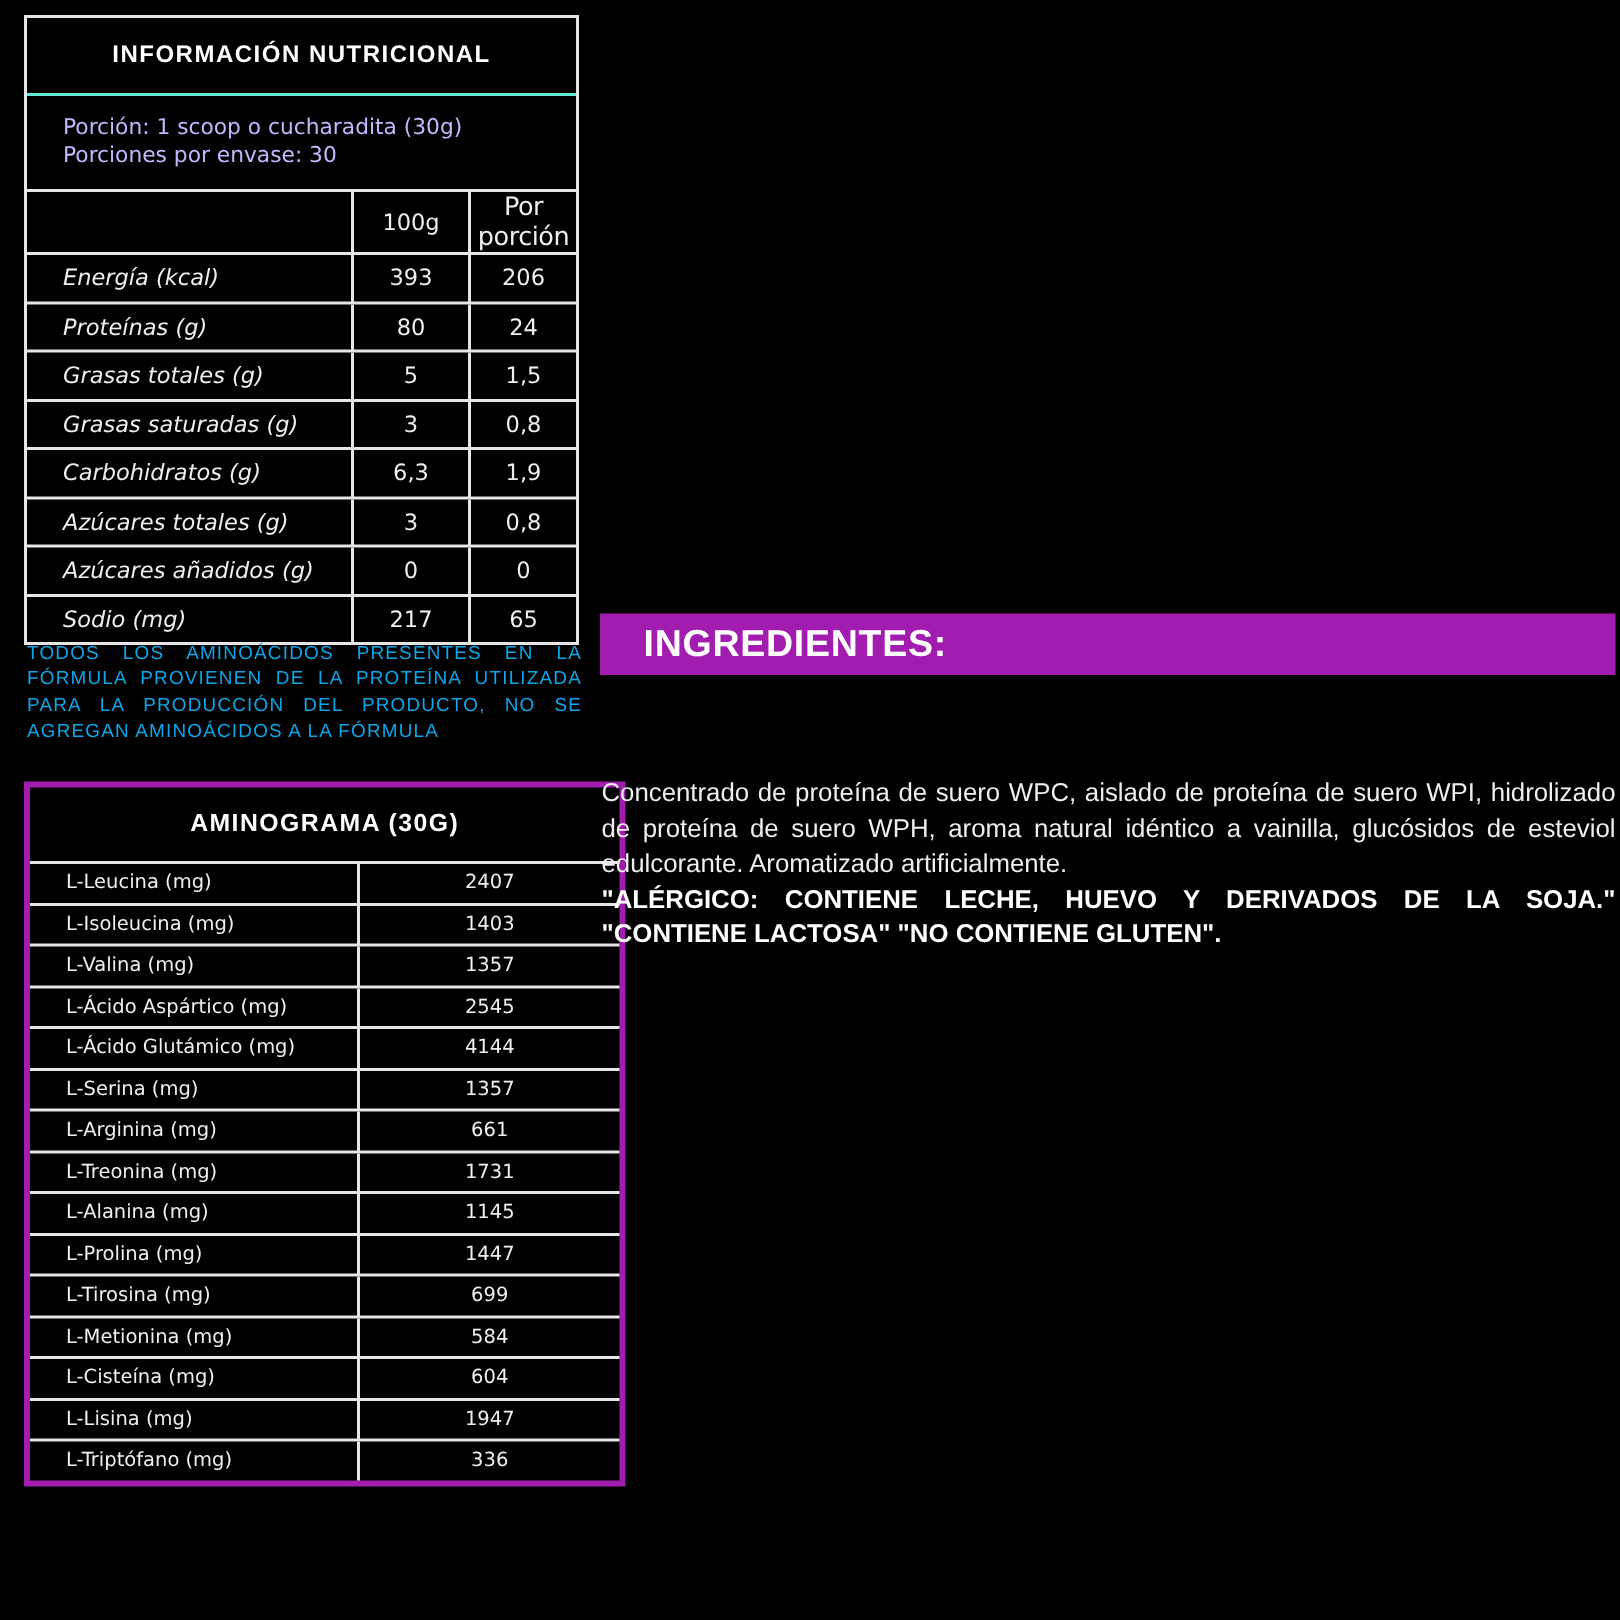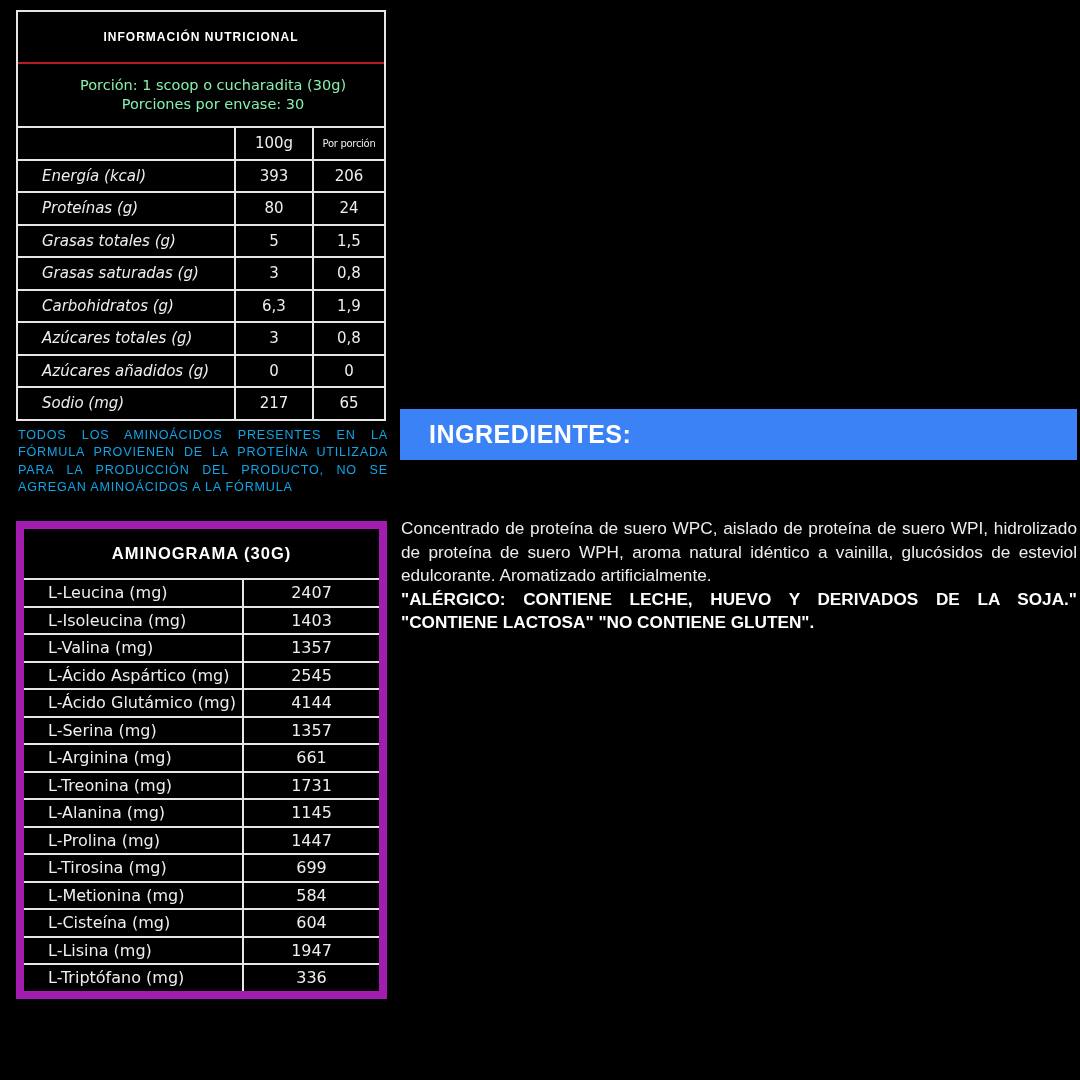--- a/index.html
+++ b/index.html
@@ -8,59 +8,59 @@
       position: relative; overflow: hidden;
       font-family: "DejaVu Sans", sans-serif;
     }
     .nutri {
       position: absolute; left: 16px; top: 10px; width: 370px;
       border: 2px solid #e6e6e6; box-sizing: border-box;
     }
     .nutri-title {
       height: 50px; display: flex; align-items: center; justify-content: center;
       font-family: "Liberation Sans", sans-serif; font-weight: bold;
-      font-size: 12px; letter-spacing: 1px; border-bottom: 2px solid #b91c1c;
+      font-size: 16px; letter-spacing: 1px; border-bottom: 2px solid #5eead4;
     }
     .portion {
       height: 64px; box-sizing: border-box; padding: 12px 0 0 24px;
-      font-size: 14.5px; line-height: 19px; border-bottom: 2px solid #e6e6e6; color: #86efac; text-align: center;
+      font-size: 14.5px; line-height: 19px; border-bottom: 2px solid #e6e6e6; color: #c4b5fd;
     }
     table { border-collapse: collapse; width: 100%; padding-left: 28px; }
     .nt td {
       border-top: 2px solid #e6e6e6; height: 30.5px; padding: 0;
       font-size: 15px; color: #eee;
     }
     .nt tr:first-child td { border-top: none; }
     .nt td.lbl { padding-left: 24px; width: 192px; font-style: italic; }
     .nt td.v1 { text-align: center; width: 76px; border-left: 2px solid #e6e6e6; }
     .nt td.v2 { text-align: center; border-left: 2px solid #e6e6e6; }
-    .nt td.small { font-size: 10px; letter-spacing: -0.3px; }
+    .nt td.small { font-size: 17px; letter-spacing: -0.3px; }
     .note {
       position: absolute; left: 18px; top: 427px; width: 370px;
       font-family: "Liberation Sans", sans-serif; font-size: 12.6px; line-height: 17.3px;
       letter-spacing: 0.8px; text-align: justify; text-align-last: left; color: #0ea5e9;
     }
     .amino {
-      position: absolute; left: 16px; top: 521px; width: 371px;
-      border: 8px solid #a21caf; box-sizing: border-box;
+      position: absolute; left: 16px; top: 521px; width: 401px;
+      border: 4px solid #a21caf; box-sizing: border-box;
     }
     .amino-title {
       height: 49px; display: flex; align-items: center; justify-content: center;
       font-family: "Liberation Sans", sans-serif; font-weight: bold; font-size: 16.5px;
       letter-spacing: 1px; border-bottom: 2px solid #e6e6e6;
     }
     .at td {
-      border-top: 2px solid #e6e6e6; height: 25.5px; padding: 0; font-size: 16px; color: #eee;
+      border-top: 2px solid #e6e6e6; height: 25.5px; padding: 0; font-size: 13px; color: #eee;
     }
     .at tr:first-child td { border-top: none; }
     .at td.lbl { padding-left: 24px; width: 194px; }
     .at td.val { text-align: center; border-left: 2px solid #e6e6e6; }
     .banner {
-      position: absolute; left: 400px; top: 409px; width: 677px; height: 51px;
-      background: #3b82f6; display: flex; align-items: center; box-sizing: border-box;
+      position: absolute; left: 400px; top: 409px; width: 677px; height: 41px;
+      background: #a21caf; display: flex; align-items: center; box-sizing: border-box;
       padding-left: 29px;
     }
     .banner span {
       font-family: "Liberation Sans", sans-serif; font-weight: bold; font-size: 25px;
       color: #fff; letter-spacing: 0.5px;
     }
     .ingr {
       position: absolute; left: 401px; top: 477px; width: 676px;
       font-family: "Liberation Sans", sans-serif; font-size: 17.2px; line-height: 23.5px; color: #eee; margin-top: 40px;
     }

